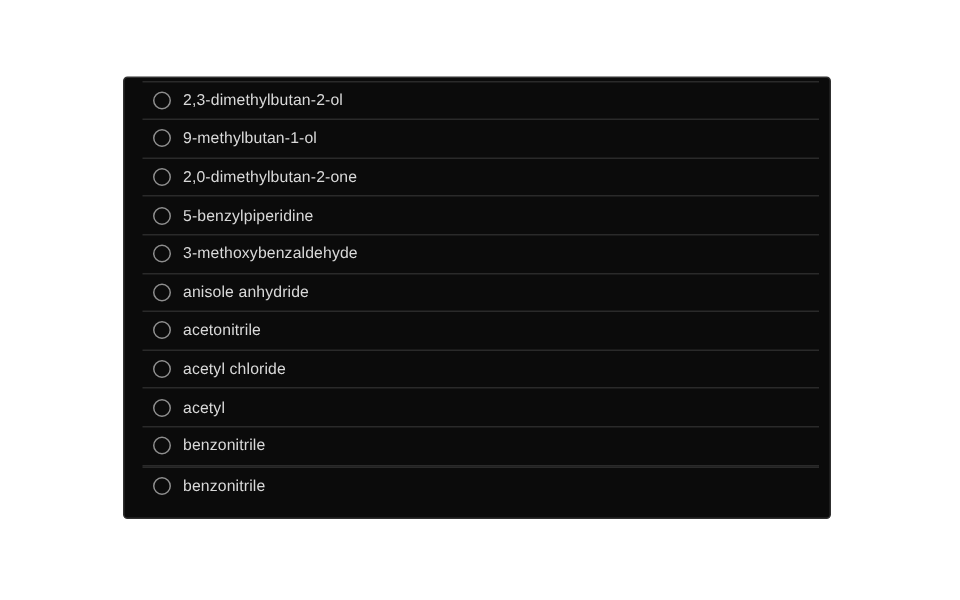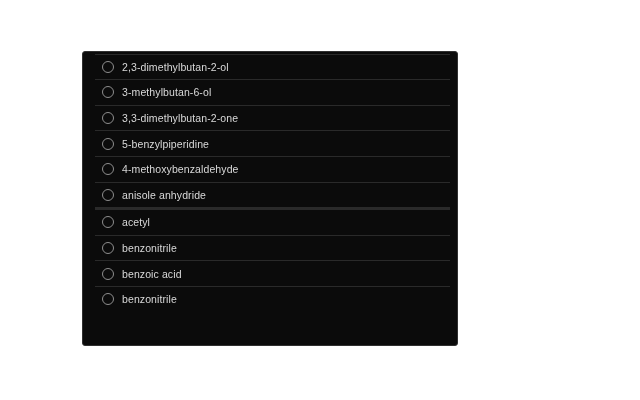--- a/index.html
+++ b/index.html
@@ -8,21 +8,21 @@
     width: 640px;
     height: 400px;
     background: #ffffff;
     overflow: hidden;
     font-family: "Liberation Sans", sans-serif;
   }
   .dropdown-panel {
     position: absolute;
     left: 82px;
     top: 51px;
-    width: 376px;
+    width: 472px;
     height: 295px;
     box-sizing: border-box;
     background: var(--panel-bg, #0b0b0b);
     border: 1px solid var(--panel-border, #303030);
     border-radius: 3px;
     overflow: hidden;
     text-align: right;
   }
   .options-list {
     margin-top: -23px;
@@ -62,58 +62,62 @@
   <div class="options-list">
       <div class="option-row"></div>
       <div class="divider"></div>
       <div class="option-row">
         <span class="radio"></span>
         <span class="option-label">2,3-dimethylbutan-2-ol</span>
       </div>
       <div class="divider"></div>
       <div class="option-row">
         <span class="radio"></span>
-        <span class="option-label">3-methylbutan-6-ol</span>
+        <span class="option-label">9-methylbutan-1-ol</span>
       </div>
       <div class="divider"></div>
       <div class="option-row">
         <span class="radio"></span>
-        <span class="option-label">3,3-dimethylbutan-2-one</span>
+        <span class="option-label">2,0-dimethylbutan-2-one</span>
       </div>
       <div class="divider"></div>
       <div class="option-row">
         <span class="radio"></span>
         <span class="option-label">5-benzylpiperidine</span>
       </div>
       <div class="divider"></div>
       <div class="option-row">
         <span class="radio"></span>
-        <span class="option-label">4-methoxybenzaldehyde</span>
+        <span class="option-label">3-methoxybenzaldehyde</span>
       </div>
       <div class="divider"></div>
       <div class="option-row">
         <span class="radio"></span>
         <span class="option-label">anisole anhydride</span>
       </div>
       <div class="divider"></div>
+      <div class="option-row">
+        <span class="radio"></span>
+        <span class="option-label">acetonitrile</span>
+      </div>
       <div class="divider"></div>
+      <div class="option-row">
+        <span class="radio"></span>
+        <span class="option-label">acetyl chloride</span>
+      </div>
       <div class="divider"></div>
       <div class="option-row">
         <span class="radio"></span>
         <span class="option-label">acetyl</span>
       </div>
       <div class="divider"></div>
       <div class="option-row">
         <span class="radio"></span>
         <span class="option-label">benzonitrile</span>
       </div>
       <div class="divider"></div>
-      <div class="option-row">
-        <span class="radio"></span>
-        <span class="option-label">benzoic acid</span>
-      </div>
       <div class="divider"></div>
       <div class="option-row">
         <span class="radio"></span>
         <span class="option-label">benzonitrile</span>
       </div>
     </div>
 </div>
 
 </body></html>

